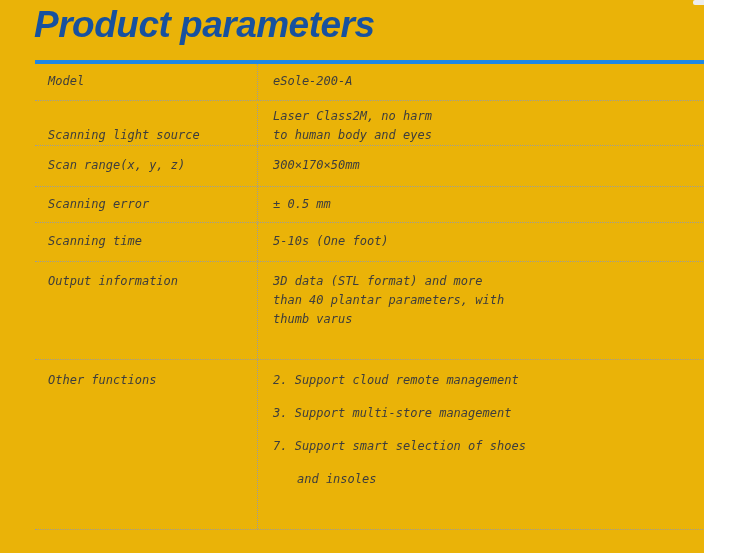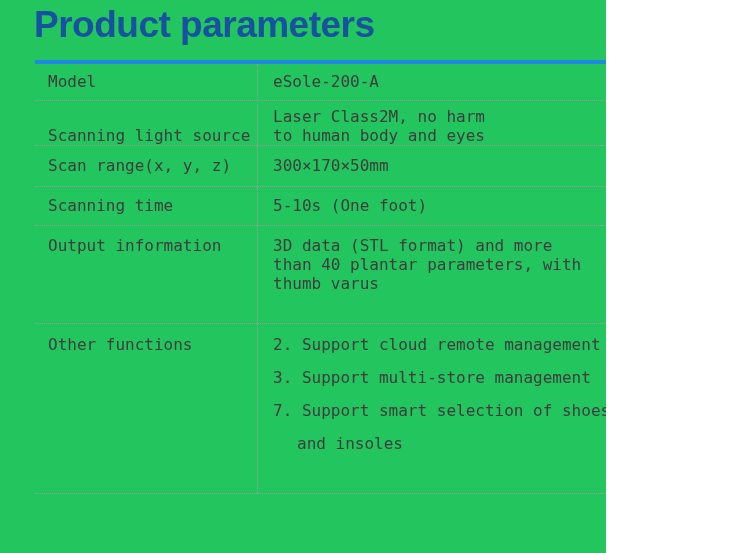--- a/index.html
+++ b/index.html
@@ -1,23 +1,24 @@
 <!DOCTYPE html>
 <html><head>
 <meta charset="utf-8">
 <style>
   html, body { margin: 0; padding: 0; background: #ffffff; }
   .page {
     position: relative;
-    width: 606px;
+    width: 704px;
     height: 553px;
-    background: #22c55e;
+    background: #eab308;
     overflow: hidden;
     font-family: "DejaVu Sans Mono", "Liberation Mono", monospace;
     color: #3d3d3d;
+    font-style: italic;
   }
   .page-title {
     position: absolute;
     left: 34px;
     top: 2px;
     font-family: "Liberation Sans", sans-serif;
     font-weight: bold;
     font-size: 37px;
     line-height: 46px;
     letter-spacing: -0.5px;
@@ -32,21 +33,21 @@
     height: 5px;
     background: #ededed;
     border-radius: 2px;
   }
   .spec-table {
     position: absolute;
     left: 35px;
     top: 60px;
     width: 682px;
     border-top: 4px solid #1e88e5;
-    font-size: 16px;
+    font-size: 12px;
     line-height: 19px;
   }
   .row {
     display: flex;
     box-sizing: border-box;
     border-bottom: 1px dotted #9b9b9b;
   }
   .cell { box-sizing: border-box; }
   .label-cell {
     width: 222px;
@@ -97,20 +98,26 @@
       </div>
     </div>
 
     <div class="row r2">
       <div class="cell label-cell">Scan range(x, y, z)</div>
       <div class="cell value-cell">
         <div class="val-line">300×170×50mm</div>
       </div>
     </div>
 
+    <div class="row r3">
+      <div class="cell label-cell">Scanning error</div>
+      <div class="cell value-cell">
+        <div class="val-line">± 0.5 mm</div>
+      </div>
+    </div>
 
     <div class="row r4">
       <div class="cell label-cell">Scanning time</div>
       <div class="cell value-cell">
         <div class="val-line">5-10s (One foot)</div>
       </div>
     </div>
 
     <div class="row r5">
       <div class="cell label-cell">Output information</div>

